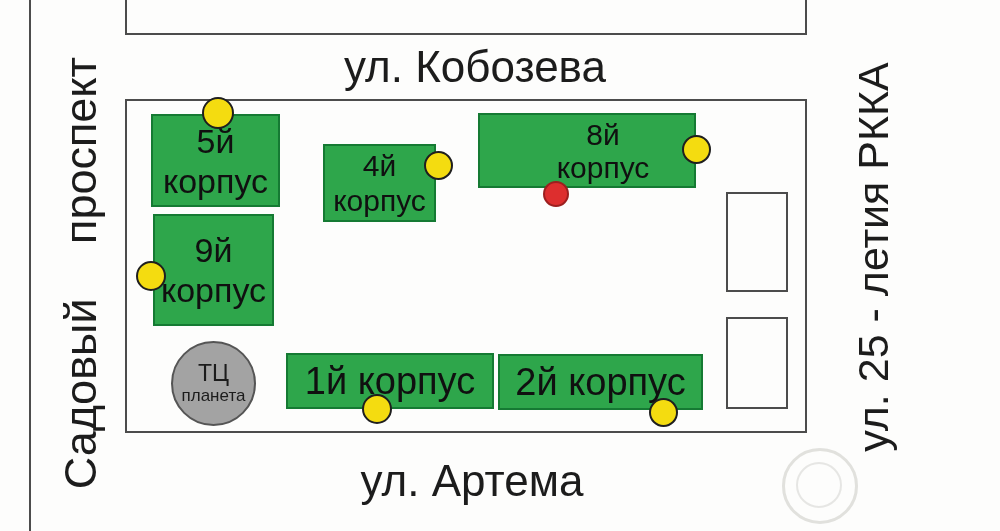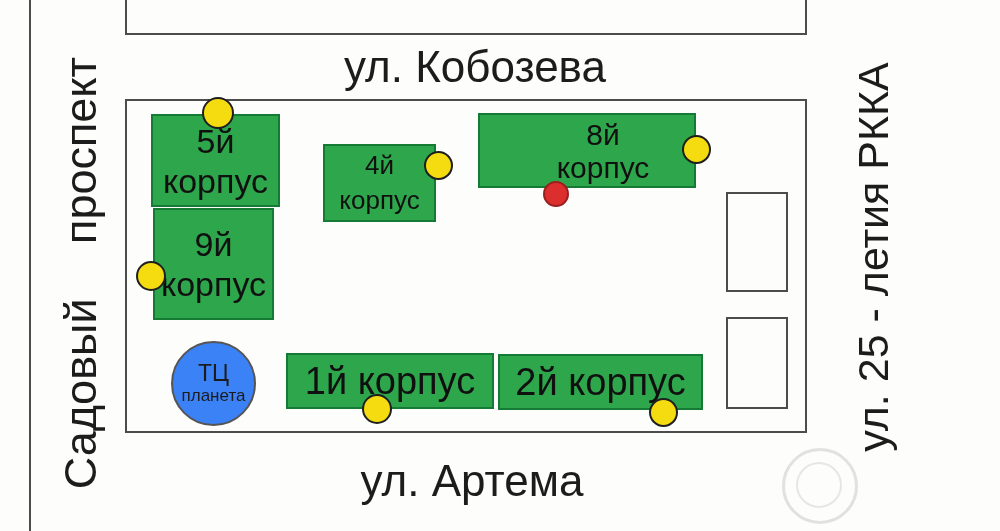--- a/index.html
+++ b/index.html
@@ -51,43 +51,43 @@
     border: 2px solid #157a33;
     display: flex;
     flex-direction: column;
     align-items: center;
     justify-content: center;
     text-align: center;
     color: #101010;
     z-index: 2;
   }
   .bld-5 { left: 151px; top: 114px; width: 129px; height: 93px;  font-size: 34px; line-height: 40px; }
-  .bld-4 { left: 323px; top: 144px; width: 113px; height: 78px;  font-size: 26px; line-height: 35px; }
+  .bld-4 { left: 323px; top: 144px; width: 113px; height: 78px;  font-size: 30px; line-height: 35px; }
   .bld-8 { left: 478px; top: 113px; width: 218px; height: 75px;  font-size: 30px; line-height: 33px; padding-left: 32px; }
-  .bld-9 { left: 153px; top: 208px; width: 121px; height: 112px; font-size: 34px; line-height: 40px; }
+  .bld-9 { left: 153px; top: 214px; width: 121px; height: 112px; font-size: 34px; line-height: 40px; }
   .bld-1 { left: 286px; top: 353px; width: 208px; height: 56px;  font-size: 38px; }
   .bld-2 { left: 498px; top: 354px; width: 205px; height: 56px;  font-size: 38px; align-items: center; }
 
   
   .white-rect {
     box-sizing: border-box;
     background: #fdfdfc;
     border: 2px solid #4c4c4c;
     z-index: 2;
   }
   .white-rect-a { left: 726px; top: 192px; width: 62px; height: 100px; }
   .white-rect-b { left: 726px; top: 317px; width: 62px; height: 92px;  }
 
   
   .landmark {
     box-sizing: border-box;
     left: 171px; top: 341px; width: 85px; height: 85px;
     border-radius: 50%;
     border: 2px solid #555555;
-    background: #3b82f6;
+    background: #a3a3a3;
     display: flex;
     flex-direction: column;
     align-items: center;
     justify-content: center;
     text-align: center;
     z-index: 2;
   }
   .landmark .big   { font-size: 23px; line-height: 25px; }
   .landmark .small { font-size: 17px; line-height: 20px; }
 

